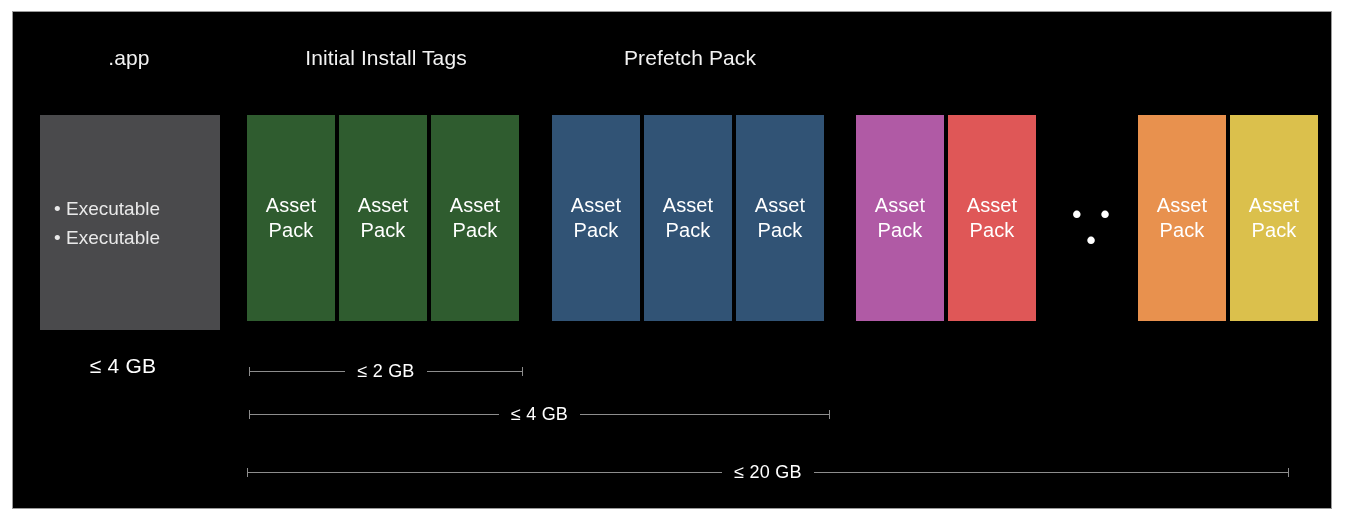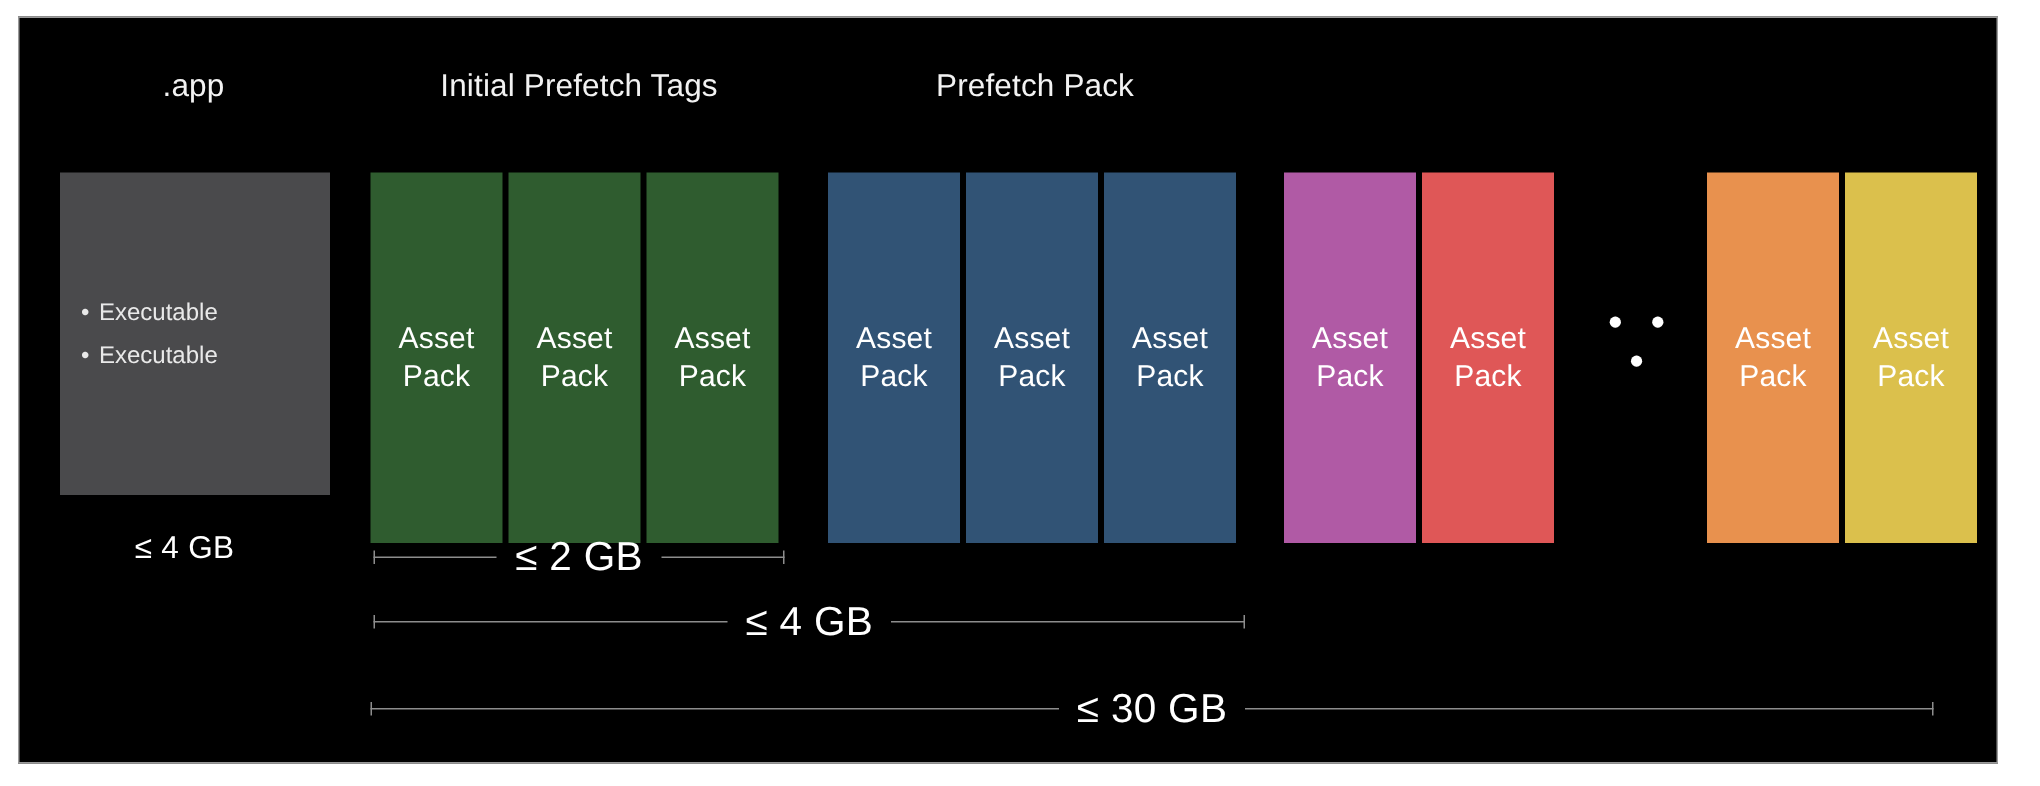--- a/index.html
+++ b/index.html
@@ -42,21 +42,21 @@
     white-space: nowrap;
     text-align: center;
     transform: translateX(-50%);
     font-weight: 400;
   }
 
   
   .pack-box {
     position: absolute;
     top: 103px;
-    height: 247px;
+    height: 206px;
     box-sizing: border-box;
   }
   .pack-label {
     position: absolute;
     left: 0;
     right: 0;
     top: 50%;
     transform: translateY(-50%);
     text-align: center;
     color: #ffffff;
@@ -75,21 +75,21 @@
     width: 180px;
     height: 215px;
     background: #4a4a4c;
   }
   .bullets {
     position: absolute;
     left: 14px;
     top: 50%;
     transform: translateY(-50%);
     color: #e9e9e9;
-    font-size: 16px;
+    font-size: 19px;
     line-height: 29px;
     white-space: nowrap;
   }
   .bullets .bullet-row { display: block; }
   .bullets .dot {
     display: inline-block;
     width: 12px;
     color: #e9e9e9;
   }
 
@@ -128,21 +128,21 @@
     top: -4px;
     width: 1px;
     height: 9px;
     background: #8d8d8d;
   }
   .measure .line.tick-left::before { left: 0; }
   .measure .line.tick-right::after { right: 0; }
   .measure .cap {
     flex: 0 0 auto;
     padding: 0 12px;
-    font-size: 27px;
+    font-size: 18px;
     line-height: 26px;
     white-space: nowrap;
     color: #ffffff;
     letter-spacing: 0.2px;
   }
 
   
   .measure-text {
     position: absolute;
     color: #ffffff;
@@ -153,21 +153,21 @@
     letter-spacing: 0.2px;
   }
 </style>
 </head>
 <body>
 
 <div id="stage">
   <div id="panel">
 
     <div class="group-header" id="hdr-0" style="left: 116px; top: 33px;">.app</div>
-    <div class="group-header" id="hdr-1" style="left: 373px; top: 33px;">Initial Prefetch Tags</div>
+    <div class="group-header" id="hdr-1" style="left: 373px; top: 33px;">Initial Install Tags</div>
     <div class="group-header" id="hdr-2" style="left: 677px; top: 33px;">Prefetch Pack</div>
 
     <div class="app-box" id="app-box" style="left: 27px; width: 180px; background: rgb(74, 74, 76);">
       <div class="bullets">
         <span class="bullet-row">
           <span class="dot">•</span><span>Executable</span>
         </span>
         <span class="bullet-row">
           <span class="dot">•</span><span>Executable</span>
         </span>
@@ -246,19 +246,19 @@
           <div class="cap">≤ 2 GB</div>
           <div class="line tick-right"></div>
         </div>
         <div class="measure" style="left: 236px; width: 581px; top: 389px;">
           <div class="line tick-left"></div>
           <div class="cap">≤ 4 GB</div>
           <div class="line tick-right"></div>
         </div>
         <div class="measure" style="left: 234px; width: 1042px; top: 447px;">
           <div class="line tick-left"></div>
-          <div class="cap">≤ 30 GB</div>
+          <div class="cap">≤ 20 GB</div>
           <div class="line tick-right"></div>
         </div>
       </div>
 
   </div>
 </div>
 
 </body></html>

